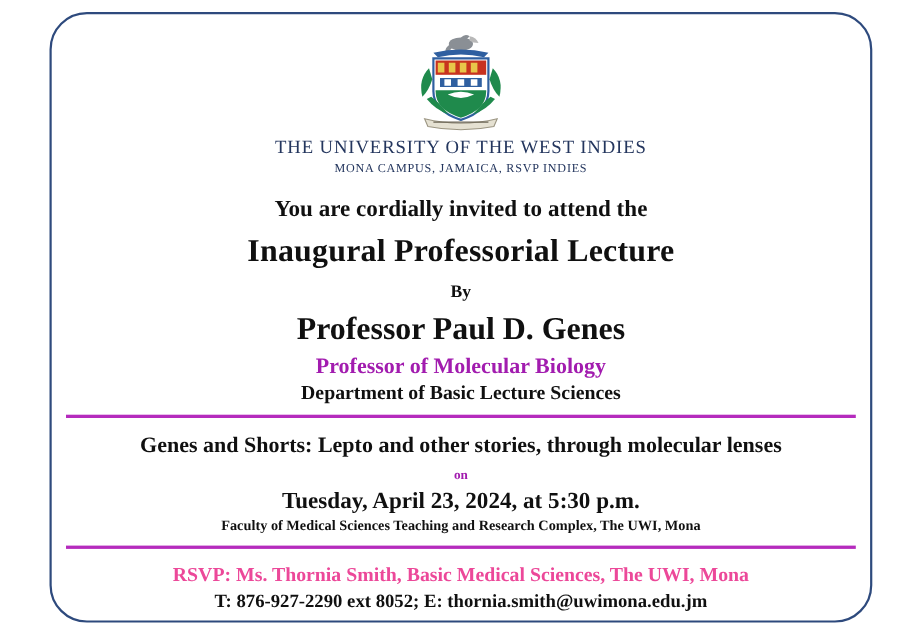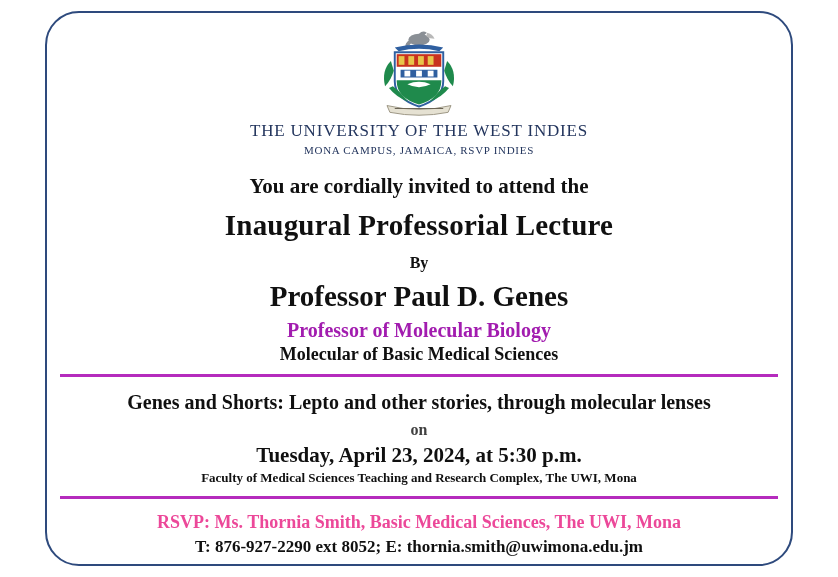--- a/index.html
+++ b/index.html
@@ -121,23 +121,23 @@
 
   
   .talk-title {
     margin-top: 14px;
     font-size: 20px;
     font-weight: bold;
     color: #101010;
   }
   .on-word {
     margin-top: 7px;
-    font-size: 16px;
-    font-weight: bold;
-    color: #404040;
+    font-size: 12px;
+    font-weight: bold;
+    color: #a21caf;
   }
   .date-line {
     margin-top: 4px;
     font-size: 21px;
     font-weight: bold;
     color: #101010;
   }
   .venue-line {
     margin-top: 6px;
     font-size: 13px;
@@ -210,21 +210,21 @@
     </svg>
 
     <div class="uni-name">THE UNIVERSITY OF THE WEST INDIES</div>
     <div class="uni-campus">MONA CAMPUS, JAMAICA, RSVP INDIES</div>
 
     <div class="invite-line">You are cordially invited to attend the</div>
     <div class="lecture-title">Inaugural Professorial Lecture</div>
     <div class="by-word">By</div>
     <div class="speaker-name">Professor Paul D. Genes</div>
     <div class="speaker-role">Professor of Molecular Biology</div>
-    <div class="speaker-dept">Molecular of Basic Medical Sciences</div>
+    <div class="speaker-dept">Department of Basic Lecture Sciences</div>
 
     <div class="rule"></div>
 
     <div class="talk-title">Genes and Shorts: Lepto and other stories, through molecular lenses</div>
     <div class="on-word">on</div>
     <div class="date-line">Tuesday, April 23, 2024, at 5:30 p.m.</div>
     <div class="venue-sub">Faculty of Medical Sciences Teaching and Research Complex,  The UWI, Mona</div>
 
     <div class="rule second"></div>
 

